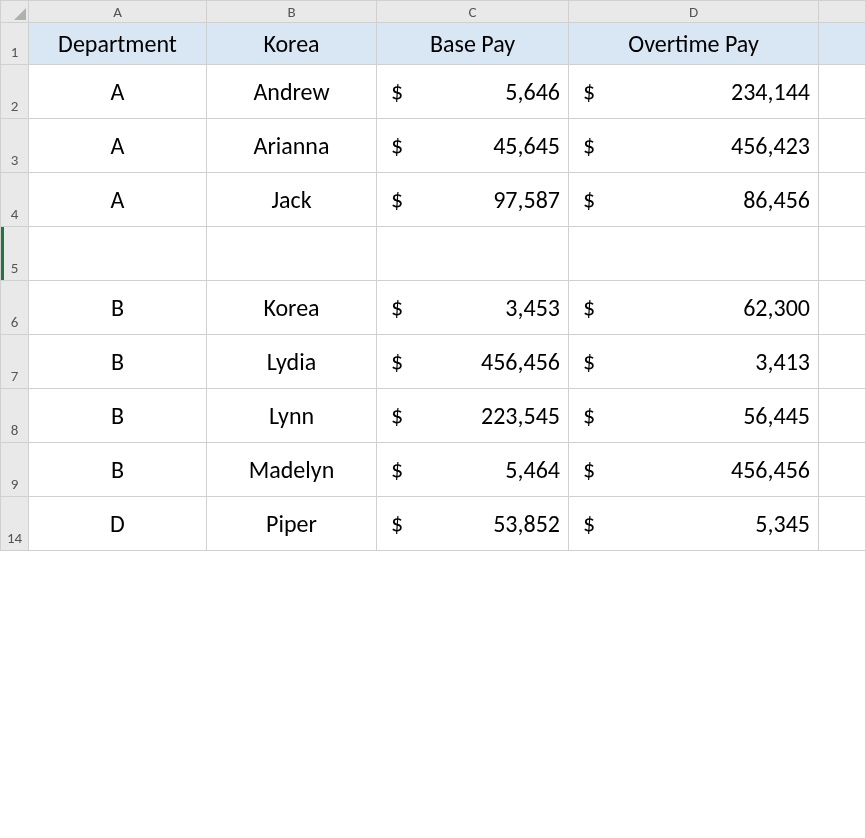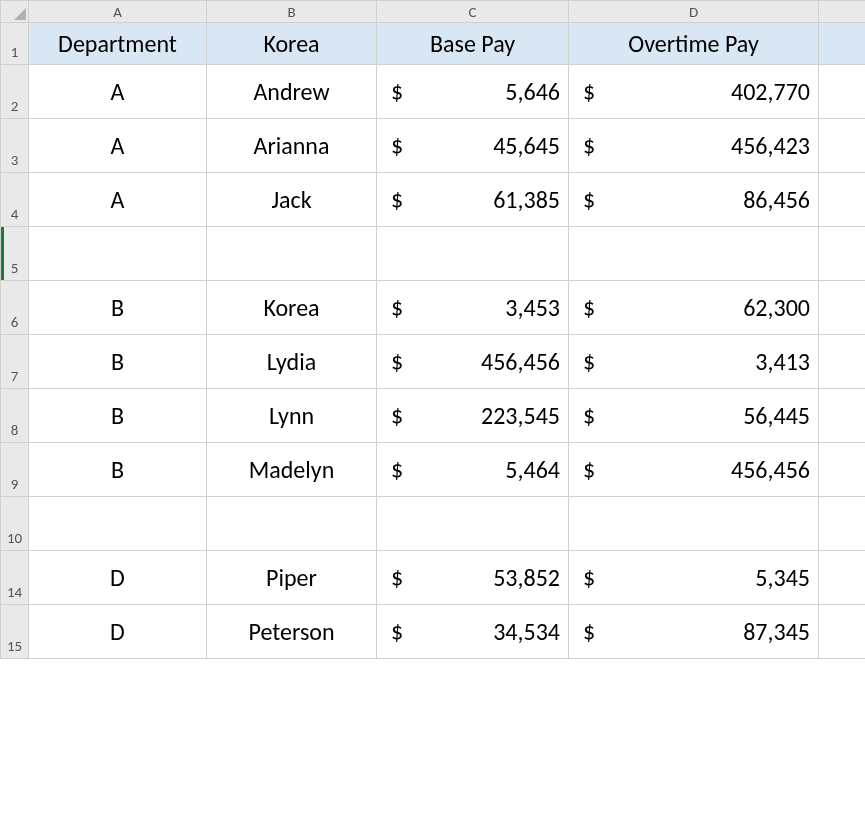--- a/index.html
+++ b/index.html
@@ -135,21 +135,21 @@
           <td class="cell center">Andrew</td>
           <td class="cell">
             <div class="money">
               <span class="sym">$</span>
               <span class="num">5,646</span>
             </div>
           </td>
           <td class="cell">
             <div class="money">
               <span class="sym">$</span>
-              <span class="num">402,770</span>
+              <span class="num">234,144</span>
             </div>
           </td>
           <td class="cell empty"></td>
         </tr>
         <tr class="data">
           <th class="row-head">3</th>
           <td class="cell center">A</td>
           <td class="cell center">Arianna</td>
           <td class="cell">
             <div class="money">
@@ -165,21 +165,21 @@
           </td>
           <td class="cell empty"></td>
         </tr>
         <tr class="data">
           <th class="row-head">4</th>
           <td class="cell center">A</td>
           <td class="cell center">Jack</td>
           <td class="cell">
             <div class="money">
               <span class="sym">$</span>
-              <span class="num">61,385</span>
+              <span class="num">97,587</span>
             </div>
           </td>
           <td class="cell">
             <div class="money">
               <span class="sym">$</span>
               <span class="num">86,456</span>
             </div>
           </td>
           <td class="cell empty"></td>
         </tr>
@@ -254,61 +254,35 @@
               <span class="sym">$</span>
               <span class="num">5,464</span>
             </div>
           </td>
           <td class="cell">
             <div class="money">
               <span class="sym">$</span>
               <span class="num">456,456</span>
             </div>
           </td>
-          <td class="cell empty"></td>
-        </tr>
-        <tr class="blank">
-          <th class="row-head">10</th>
-          <td class="cell empty"></td>
-          <td class="cell empty"></td>
-          <td class="cell empty"></td>
-          <td class="cell empty"></td>
           <td class="cell empty"></td>
         </tr>
         <tr class="data">
           <th class="row-head">14</th>
           <td class="cell center">D</td>
           <td class="cell center">Piper</td>
           <td class="cell">
             <div class="money">
               <span class="sym">$</span>
               <span class="num">53,852</span>
             </div>
           </td>
           <td class="cell">
             <div class="money">
               <span class="sym">$</span>
               <span class="num">5,345</span>
-            </div>
-          </td>
-          <td class="cell empty"></td>
-        </tr>
-        <tr class="data">
-          <th class="row-head">15</th>
-          <td class="cell center">D</td>
-          <td class="cell center">Peterson</td>
-          <td class="cell">
-            <div class="money">
-              <span class="sym">$</span>
-              <span class="num">34,534</span>
-            </div>
-          </td>
-          <td class="cell">
-            <div class="money">
-              <span class="sym">$</span>
-              <span class="num">87,345</span>
             </div>
           </td>
           <td class="cell empty"></td>
         </tr>
       </tbody>
   </table>
 </div>
 
 </body></html>

